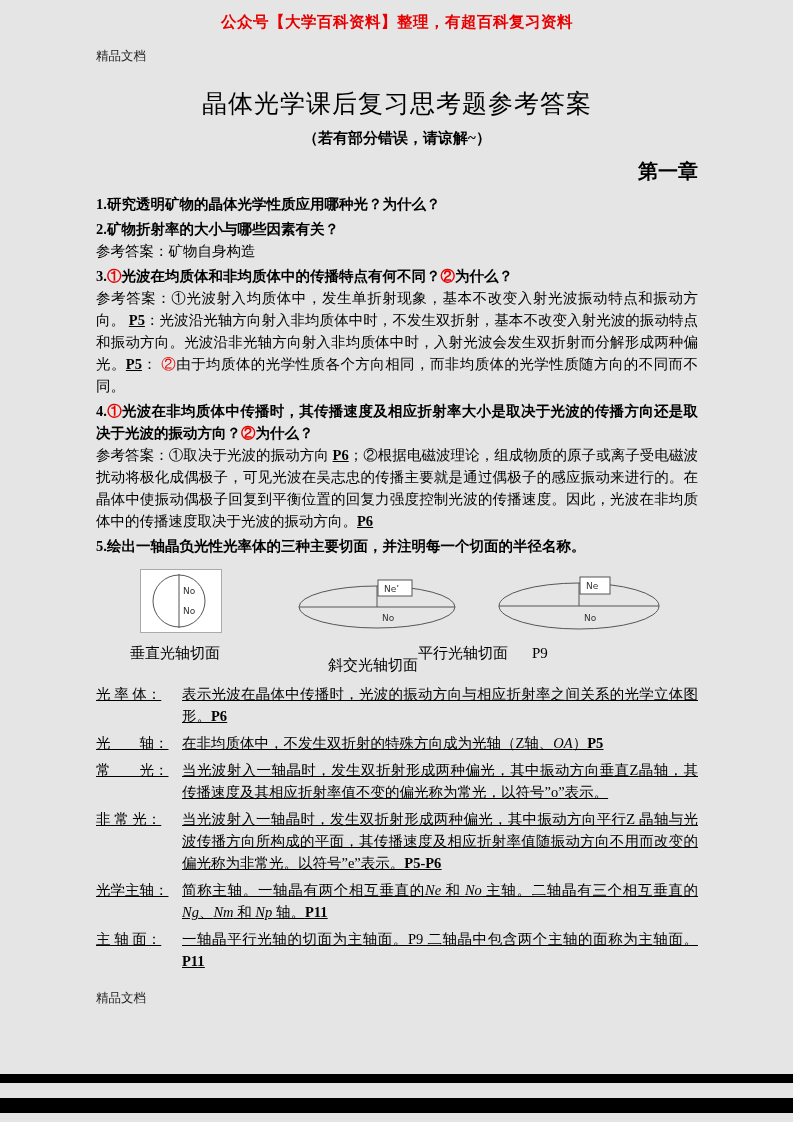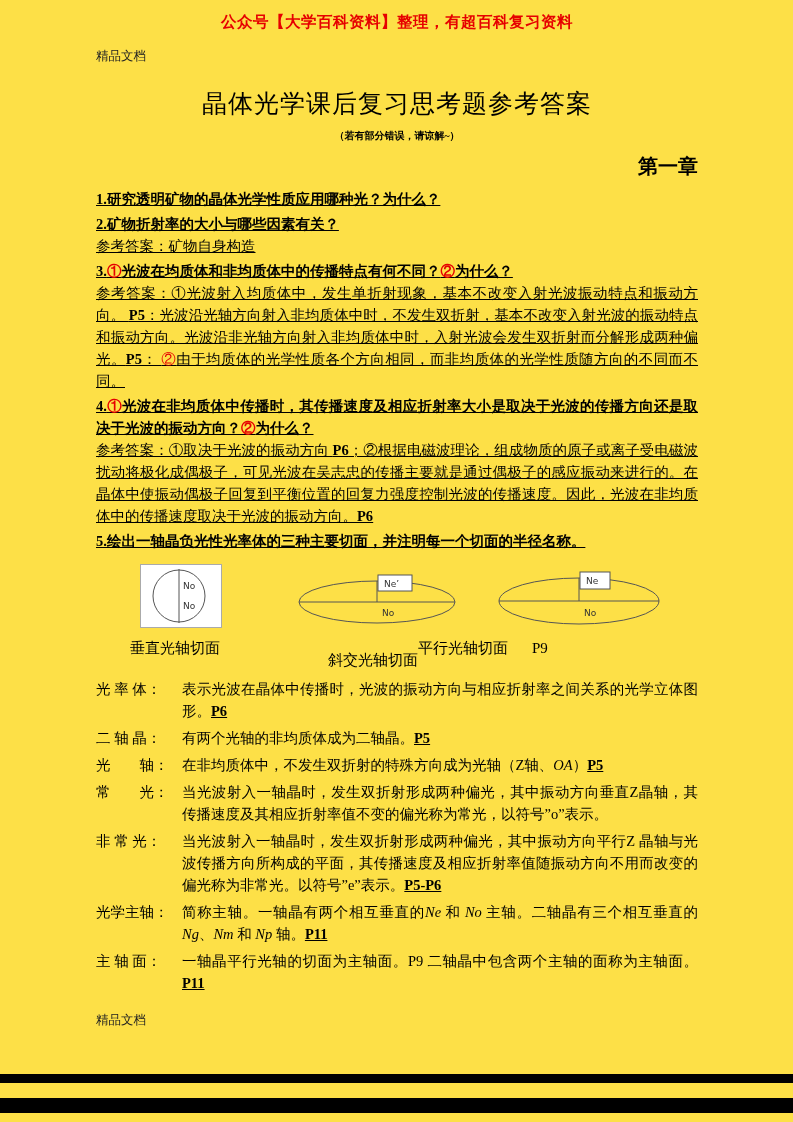--- a/index.html
+++ b/index.html
@@ -1,57 +1,57 @@
 <!DOCTYPE html>
 <html><head>
 <meta charset="utf-8">
 <style>
   html,body{margin:0;padding:0;background:#ffffff;}
   .page{
     position:relative;
     width:793px;height:1122px;
-    background:#fde047;
+    background:#e5e5e5;
     overflow:hidden;
     font-family:"Liberation Serif","DejaVu Serif",serif;
     color:#000;
   }
   .inner{position:absolute;left:96px;right:95px;top:0;}
   .banner{
     margin-top:12px;text-align:center;
     font-size:15.5px;font-weight:bold;color:#e60000;
     letter-spacing:0.5px;
   }
   .watermark{margin-top:15px;font-size:12.5px;color:#222;}
   .watermark-bottom{margin-top:18px;font-size:12.5px;color:#222;}
   .doc-title{margin-top:22px;text-align:center;font-size:25px;font-weight:normal;letter-spacing:1px;}
-  .doc-subtitle{margin-top:9px;text-align:center;font-size:10px;font-weight:bold;}
+  .doc-subtitle{margin-top:9px;text-align:center;font-size:15px;font-weight:bold;}
   .chapter{margin-top:10px;font-size:20px;font-weight:bold;text-align:right;}
   .content{margin-top:8px;font-size:14.5px;line-height:22px;text-align:justify;}
-  .content p{margin:0;text-decoration:underline;}
+  .content p{margin:0;}
   .content p.q-line{margin-top:3px;font-weight:bold;}
   
   .f-b{font-weight:bold;}
   .f-r{color:#e60000;}
   .f-u{text-decoration:underline;}
   .f-i{font-style:italic;}
   
   .figures{display:flex;align-items:flex-end;margin-top:12px;margin-left:44px;}
   .figure{position:relative;}
   .figure.boxed{border:1px solid #aaa;background:#fff;}
   .fig2{margin-left:70px;}
   .fig3{margin-left:30px;}
   .figure svg{display:block;}
   .fig-label{font-family:"DejaVu Sans",sans-serif;font-size:9px;fill:#333;}
   .captions{display:flex;margin-top:10px;font-size:15px;line-height:20px;}
   .cap1{margin-left:34px;}
   .cap2{margin-left:108px;margin-top:12px;}
   .cap3{text-align:center;}
   .cap-p9{margin-left:24px;}
   
-  .def-row{display:flex;margin-top:5px;}
+  .def-row{display:flex;margin-top:5px;text-decoration:underline;}
   .def-term{flex:0 0 86px;white-space:pre;}
   .def-body{flex:1;text-align:justify;}
   
   .bar{position:absolute;left:0;width:793px;background:#000;}
   .bar1{top:1074px;height:9px;}
   .bar2{top:1098px;height:15px;}
 </style>
 </head>
 <body>
 
@@ -113,24 +113,20 @@
       <span class="cap3">平行光轴切面</span>
       <span class="cap-p9">P9</span>
     </div>
 
     <div class="content">
         <div class="def-row">
           <span class="def-term">光 率 体：</span>
           <span class="def-body"><span>表示光波在晶体中传播时，光波的振动方向与相应折射率之间关系的光学立体图形。</span><span class="f-b f-u">P6</span></span>
         </div>
         <div class="def-row">
-          <span class="def-term">二 轴 晶：</span>
-          <span class="def-body"><span>有两个光轴的非均质体成为二轴晶。</span><span class="f-b f-u">P5</span></span>
-        </div>
-        <div class="def-row">
           <span class="def-term">光　　轴：</span>
           <span class="def-body"><span>在非均质体中，不发生双折射的特殊方向成为光轴（Z轴、</span><span class="f-i">OA</span><span>）</span><span class="f-b f-u">P5</span></span>
         </div>
         <div class="def-row">
           <span class="def-term">常　　光：</span>
           <span class="def-body"><span>当光波射入一轴晶时，发生双折射形成两种偏光，其中振动方向垂直Z晶轴，其传播速度及其相应折射率值不变的偏光称为常光，以符号”o”表示。</span></span>
         </div>
         <div class="def-row">
           <span class="def-term">非 常 光：</span>
           <span class="def-body"><span>当光波射入一轴晶时，发生双折射形成两种偏光，其中振动方向平行Z 晶轴与光波传播方向所构成的平面，其传播速度及相应折射率值随振动方向不用而改变的偏光称为非常光。以符号”e”表示。</span><span class="f-b f-u">P5-P6</span></span>

